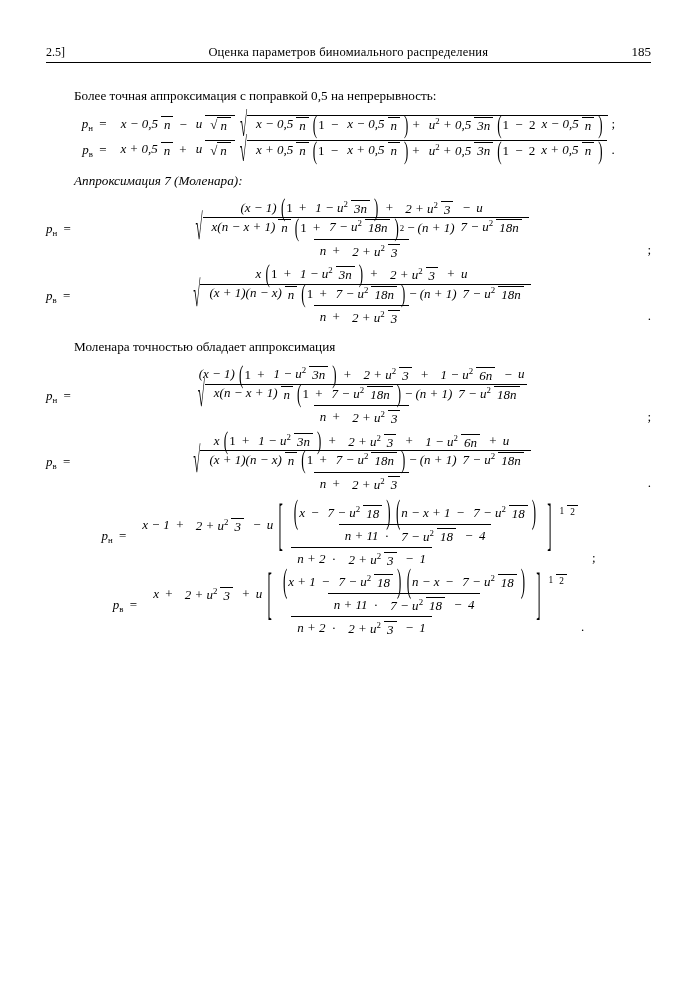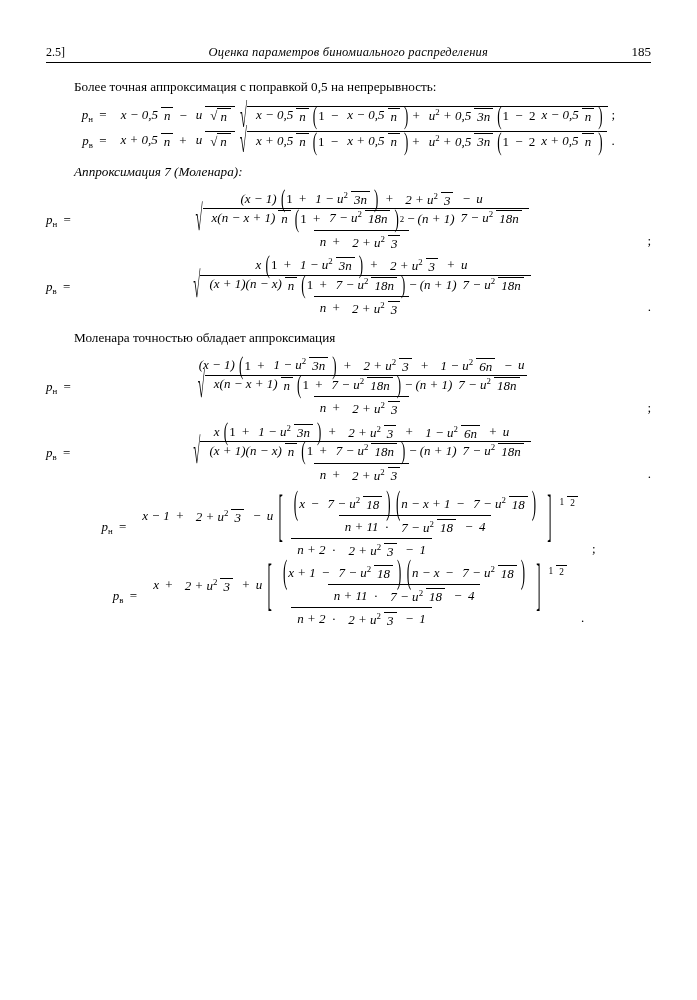--- a/index.html
+++ b/index.html
@@ -32,21 +32,20 @@
     align-items: baseline;
     font-size: 11.5px;
   }
   .header .sec {
     font-family: "Liberation Serif", serif;
     font-size: 12px;
   }
   .header .title {
     flex: 1;
     text-align: center;
-    font-style: italic;
     font-size: 12.5px;
     letter-spacing: 0.2px;
   }
   .header .pageno {
     font-size: 13px;
   }
   .rule {
     position: absolute;
     top: 62px;
     left: 46px;
@@ -55,21 +54,21 @@
     background: #000;
   }
   
   .content {
     position: absolute;
     top: 78px;
     left: 46px;
     right: 46px;
   }
   p.para {
-    margin: 0 0 6px 0;
+    margin: 9px 0 6px 0;
     font-size: 13.2px;
     text-indent: 28px;
     line-height: 1.35;
   }
   p.para.ital {
     font-style: italic;
     text-indent: 28px;
   }
   .eqblock {
     margin: 10px 0 12px 0;

